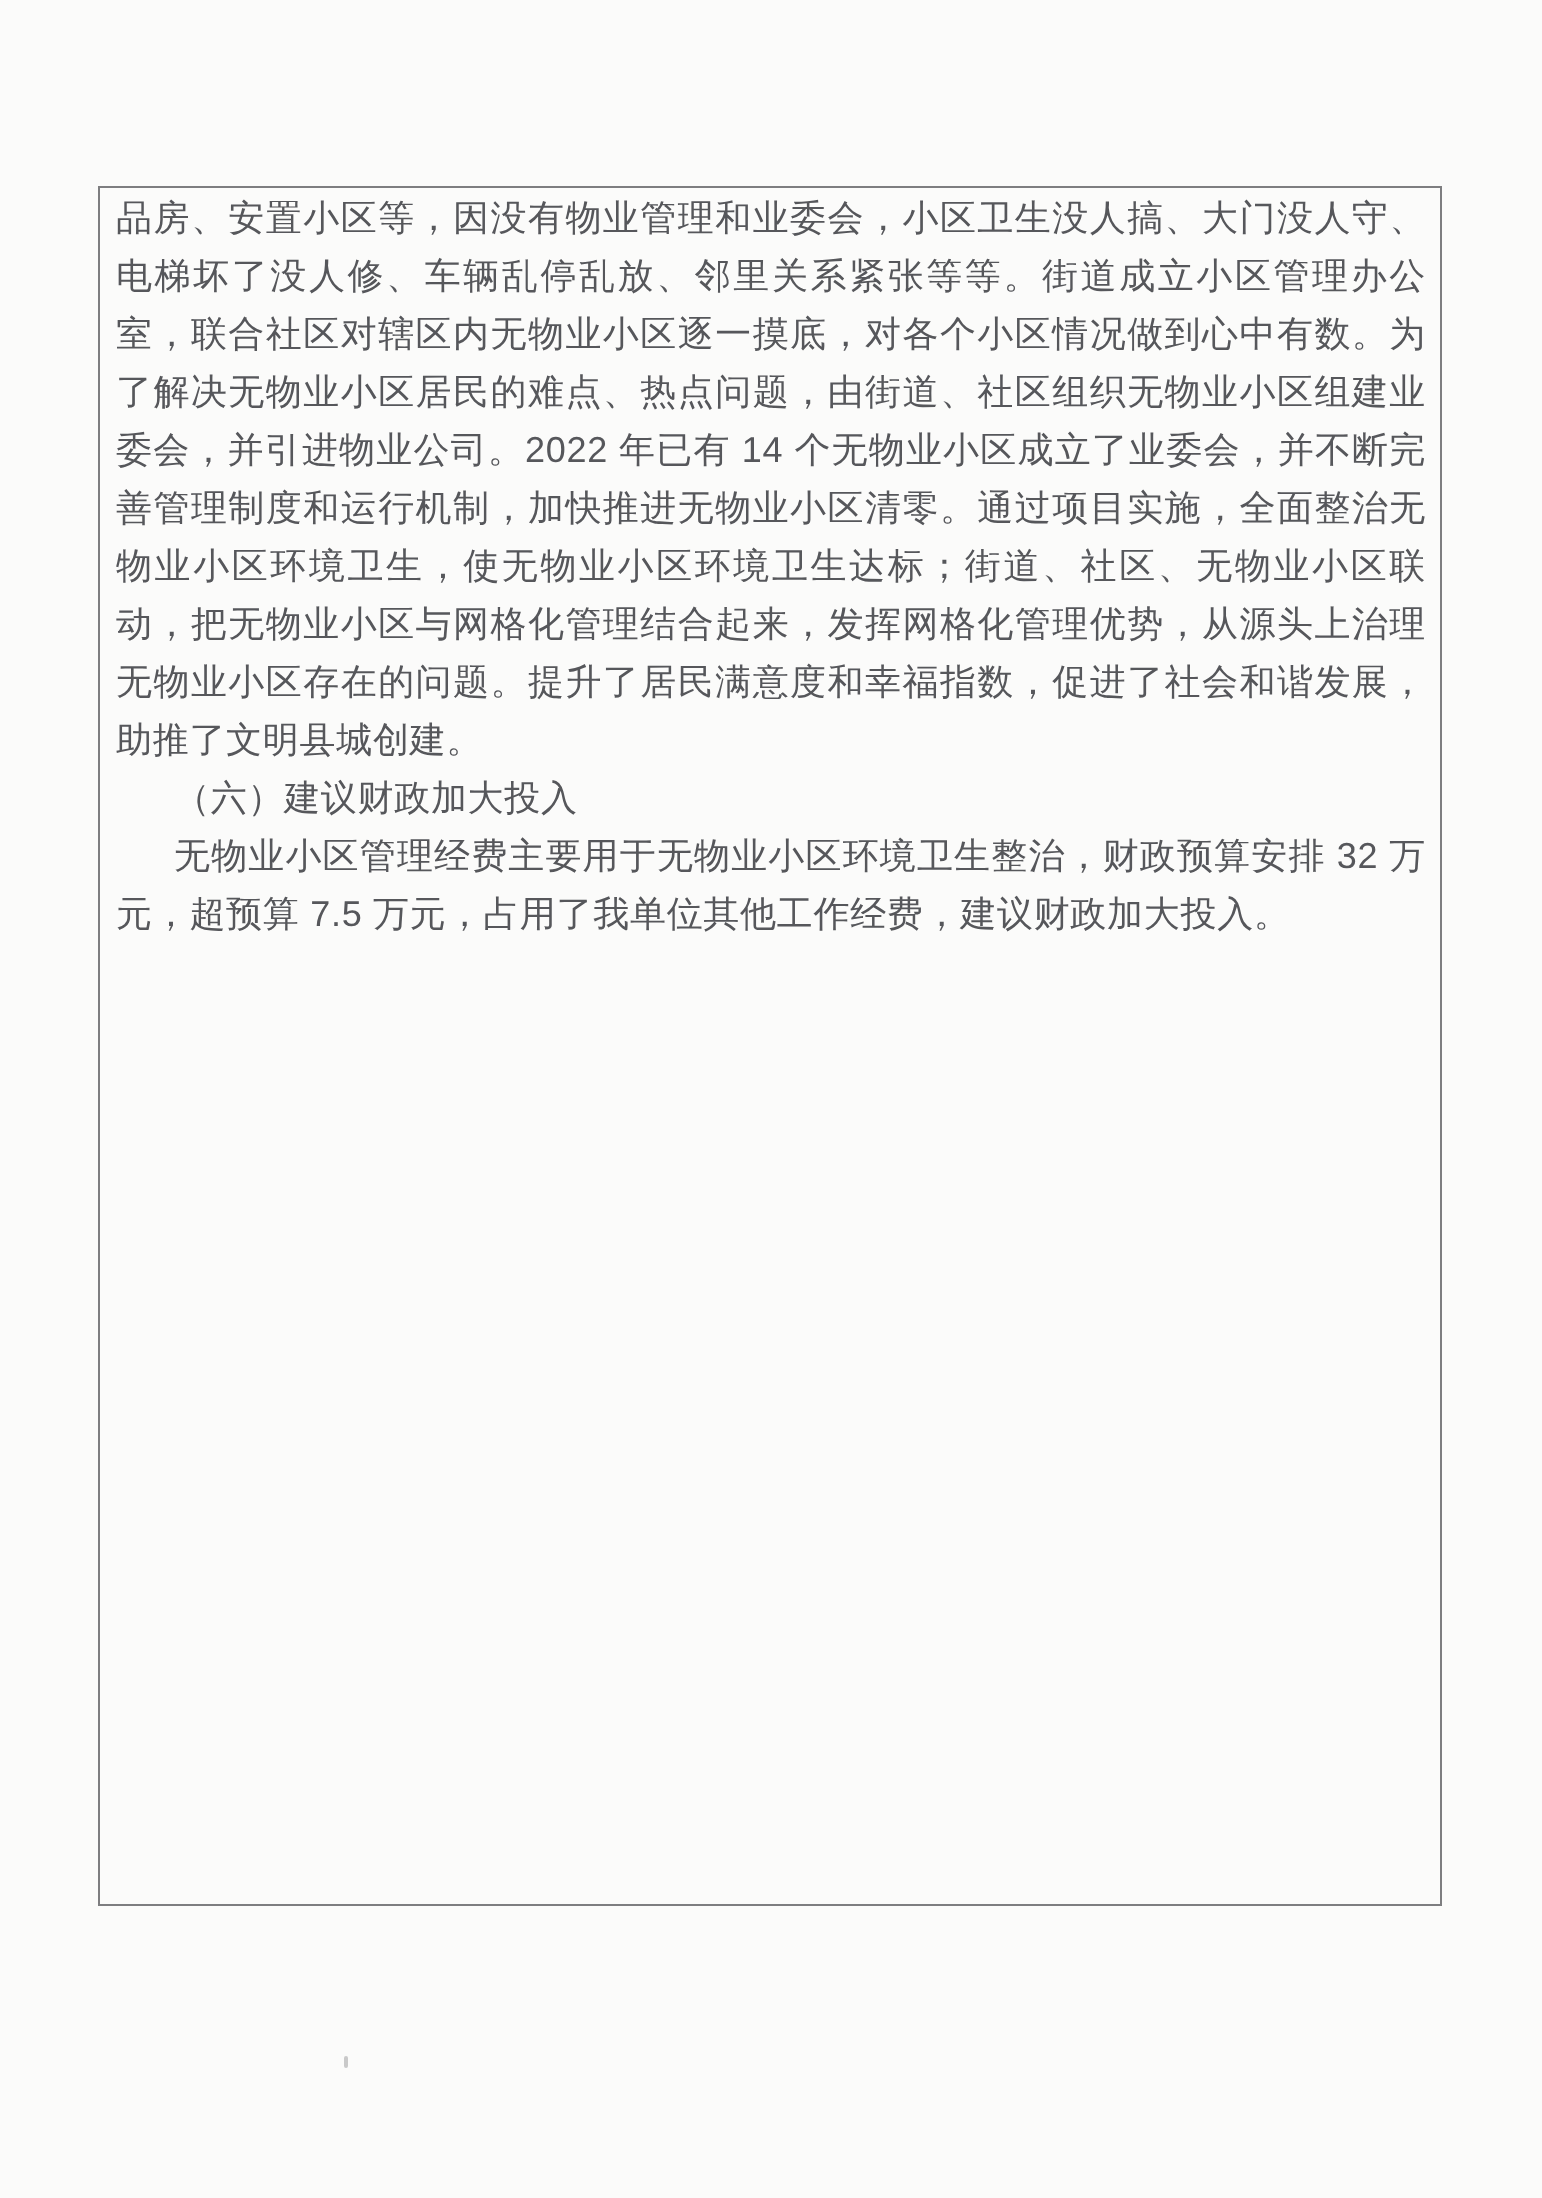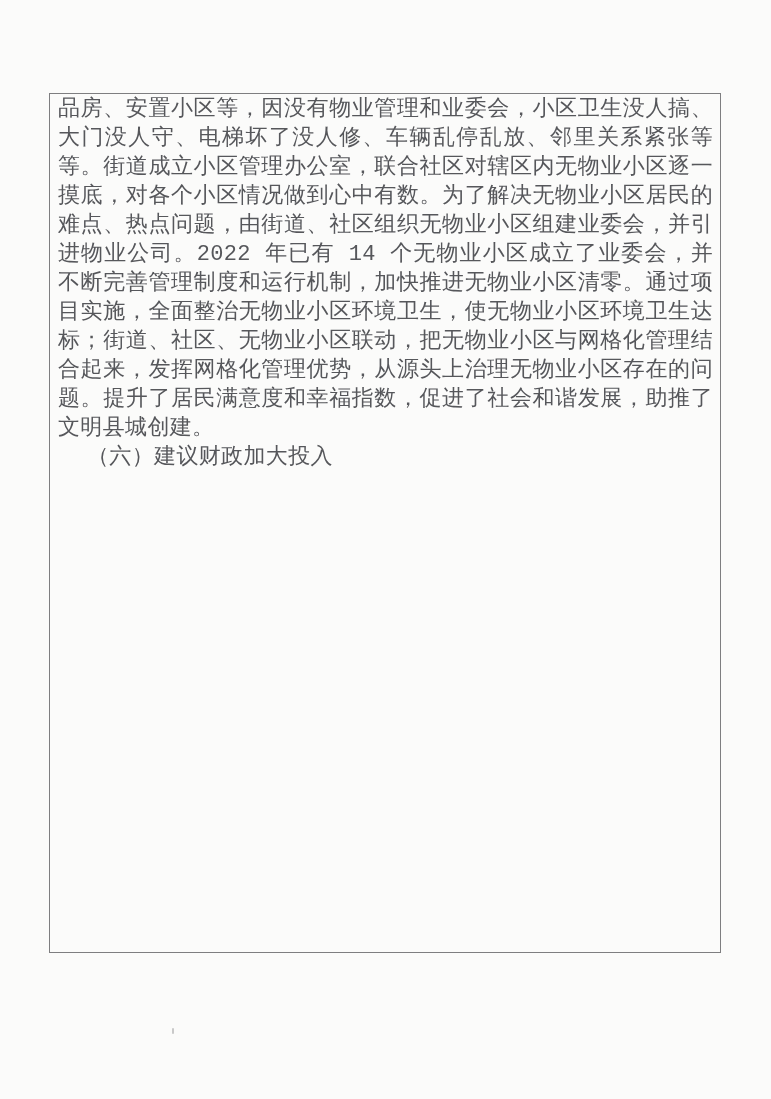--- a/index.html
+++ b/index.html
@@ -26,28 +26,28 @@
     position: absolute;
     left: 49px;
     top: 93px;
     width: 672px;
     height: 860px;
     border: 1px solid var(--cell-border-color, #7e7e80);
     padding: 1px 7px 0 8px;
   }
   .para {
     margin: 0;
-    font-size: 22px;
+    font-size: 18px;
     line-height: 29px;
     letter-spacing: 0.35px;
     color: var(--text-color, #56575b);
     text-align: justify;
     text-justify: inter-character;
     word-break: break-all;
-    font-family: Liberation Mono, monospace;
+    font-family: Liberation Sans, sans-serif;
   }
   .para.indent {
     text-indent: 29px;
   }
   .scan-artifact {
     position: absolute;
     left: 172px;
     top: 1028px;
     width: 2px;
     height: 6px;
@@ -55,15 +55,16 @@
     border-radius: 1px;
   }
 </style>
 </head>
 <body>
 
 <div class="scan-page">
   <div class="table-cell">
     <p class="para">品房、安置小区等，因没有物业管理和业委会，小区卫生没人搞、大门没人守、电梯坏了没人修、车辆乱停乱放、邻里关系紧张等等。街道成立小区管理办公室，联合社区对辖区内无物业小区逐一摸底，对各个小区情况做到心中有数。为了解决无物业小区居民的难点、热点问题，由街道、社区组织无物业小区组建业委会，并引进物业公司。2022 年已有 14 个无物业小区成立了业委会，并不断完善管理制度和运行机制，加快推进无物业小区清零。通过项目实施，全面整治无物业小区环境卫生，使无物业小区环境卫生达标；街道、社区、无物业小区联动，把无物业小区与网格化管理结合起来，发挥网格化管理优势，从源头上治理无物业小区存在的问题。提升了居民满意度和幸福指数，促进了社会和谐发展，助推了文明县城创建。</p>
     <p class="para indent">（六）建议财政加大投入</p>
+    <p class="para indent">无物业小区管理经费主要用于无物业小区环境卫生整治，财政预算安排 32 万元，超预算 7.5 万元，占用了我单位其他工作经费，建议财政加大投入。</p>
   </div>
   <div class="scan-artifact"></div>
 </div>
 
 </body></html>

